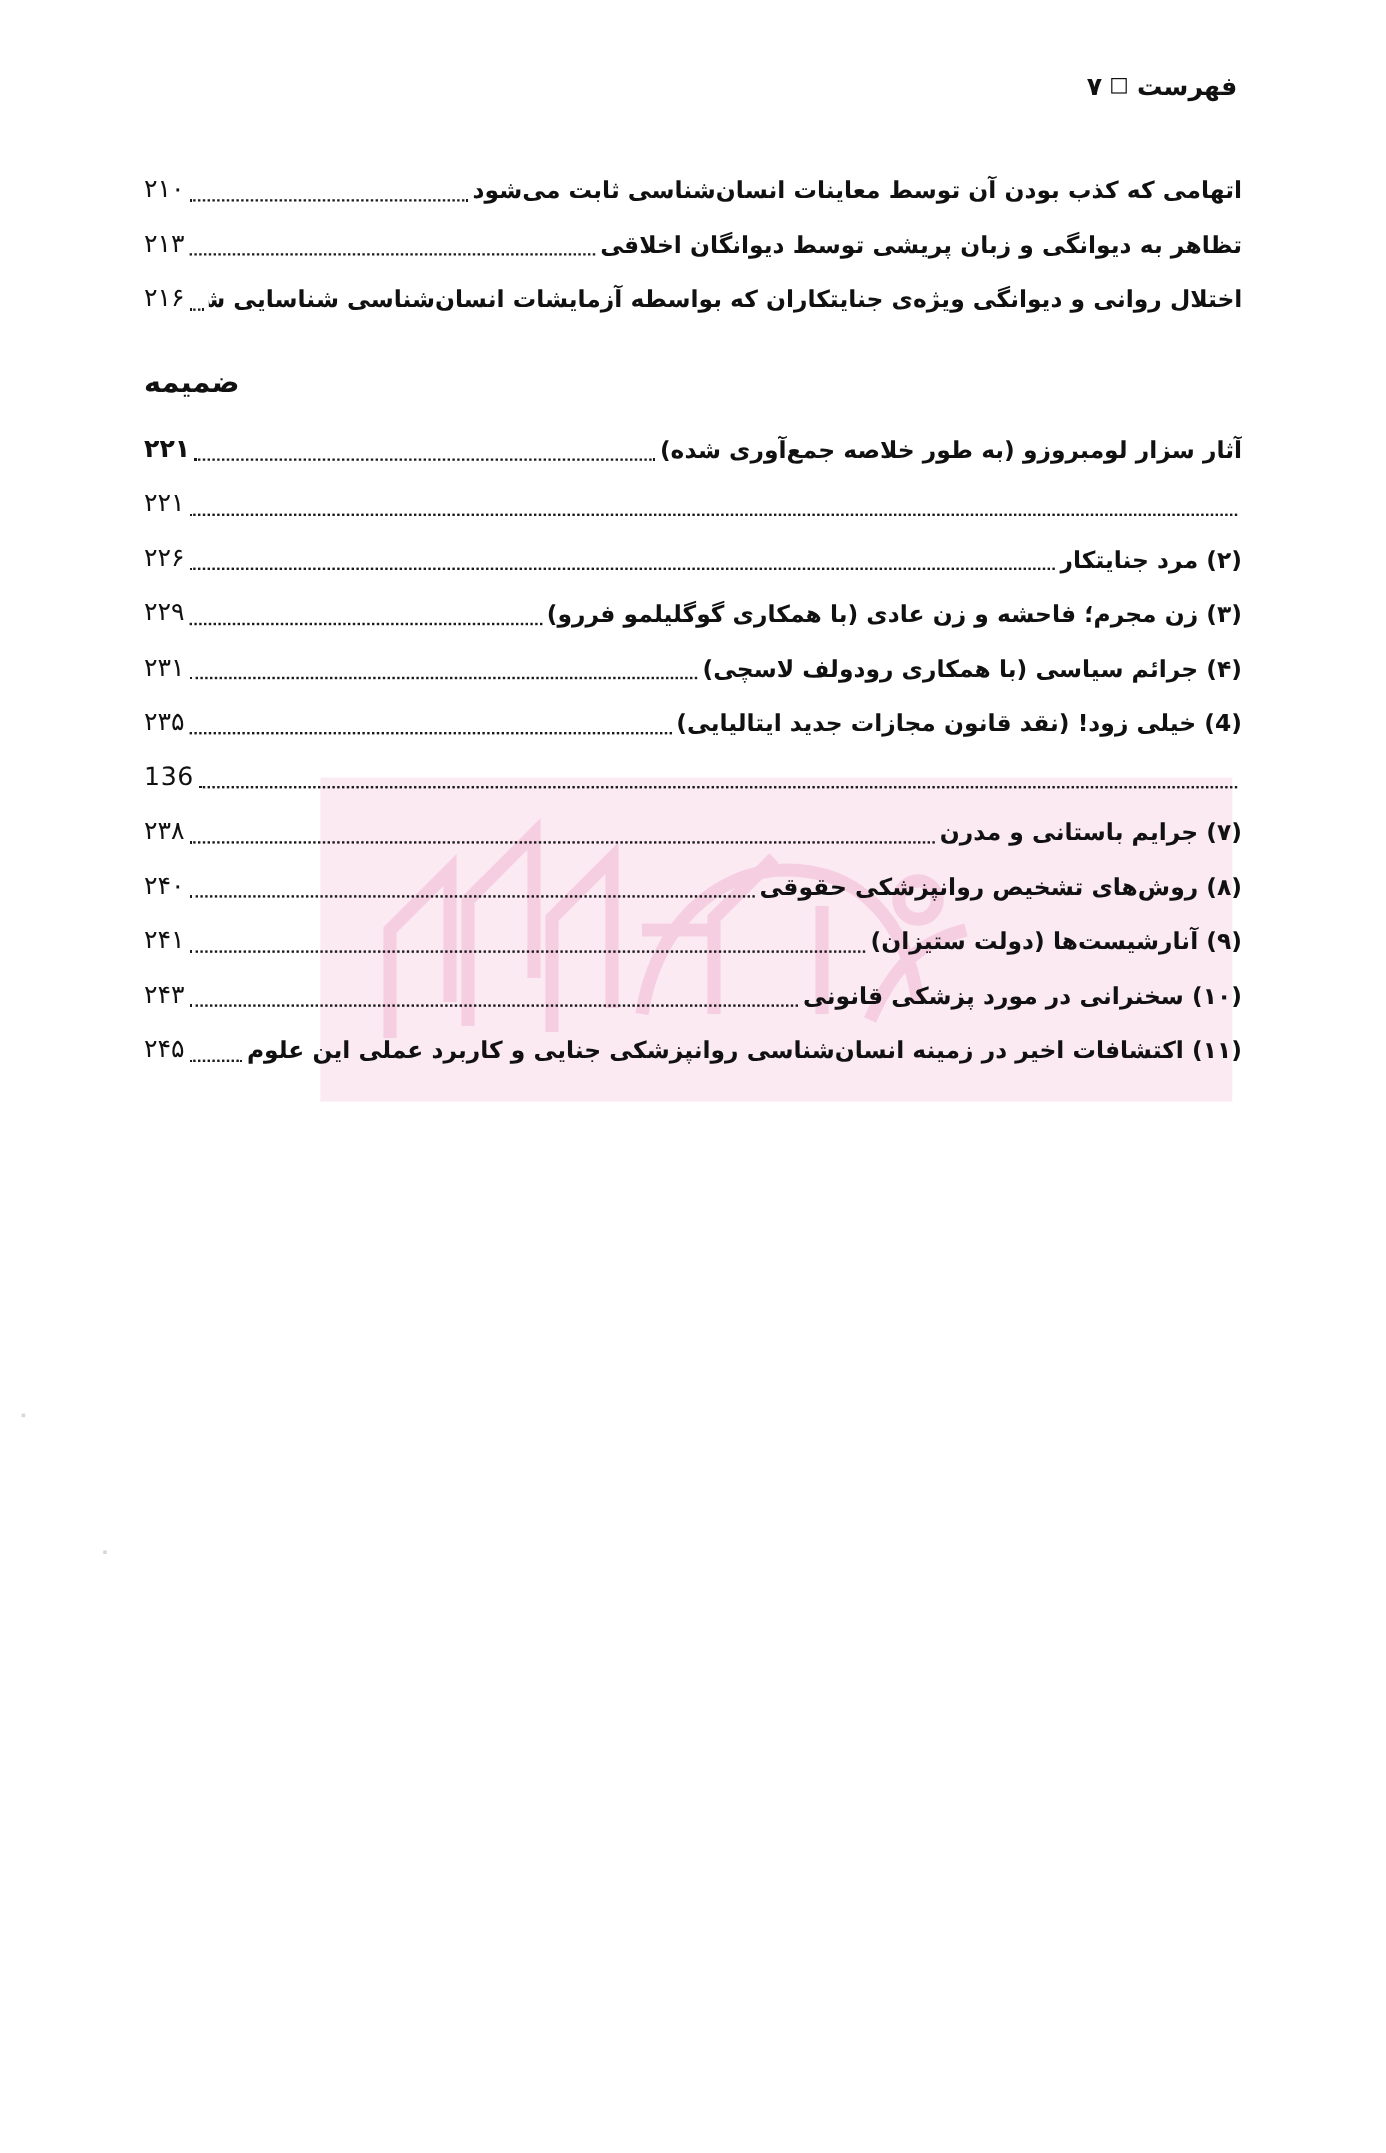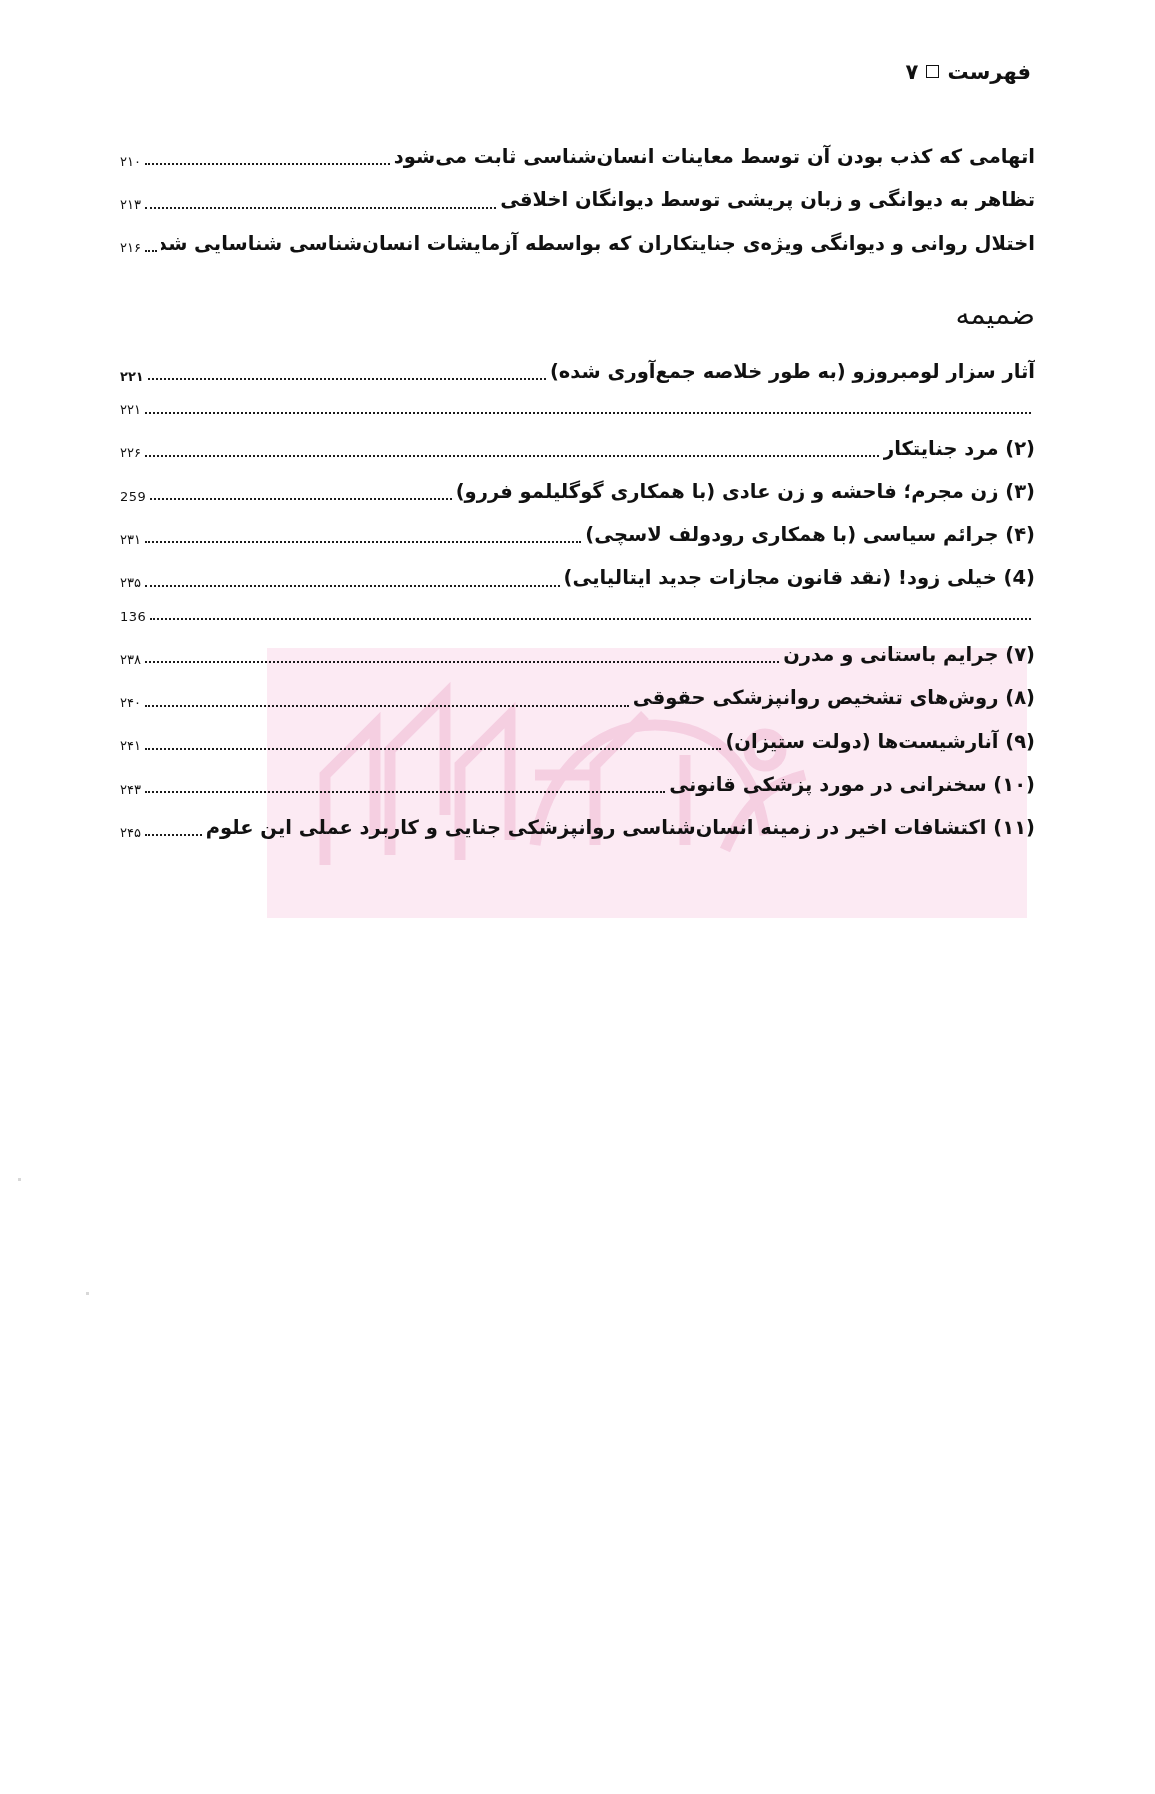--- a/index.html
+++ b/index.html
@@ -84,32 +84,32 @@
   .entry .dots {
     flex: 1 1 auto;
     overflow: hidden;
     margin: 0 4px 6px 4px;
     border-bottom: 2.2px dotted #1a1a1a;
     min-width: 12px;
     height: 1px;
   }
   .entry .page-num {
     flex: 0 0 auto;
-    font-size: 13px;
+    font-size: 21px;
     letter-spacing: 0.5px;
   }
   .entry.bold .title,
   .entry.bold .page-num {
     font-weight: bold;
   }
   
   .section-heading {
-    text-align: right;
-    font-size: 28px;
-    font-weight: normal;
+    text-align: left;
+    font-size: 24px;
+    font-weight: bold;
     margin: 40px 0 26px 0;
     direction: rtl;
     position: relative;
     z-index: 2;
   }
   .speck {
     position: absolute;
     background: #d8d8d8;
     z-index: 1;
   }
@@ -177,21 +177,21 @@
 
     <div class="entry">
       <span class="title">(۲) مرد جنایتکار</span>
       <span class="dots"></span>
       <span class="page-num">۲۲۶</span>
     </div>
 
     <div class="entry">
       <span class="title">(۳) زن مجرم؛ فاحشه و زن عادی (با همکاری گوگلیلمو فررو)</span>
       <span class="dots"></span>
-      <span class="page-num">259</span>
+      <span class="page-num">۲۲۹</span>
     </div>
 
     <div class="entry">
       <span class="title">(۴) جرائم سیاسی (با همکاری رودولف لاسچی)</span>
       <span class="dots"></span>
       <span class="page-num">۲۳۱</span>
     </div>
 
     <div class="entry">
       <span class="title">(4) خیلی زود! (نقد قانون مجازات جدید ایتالیایی)</span>

